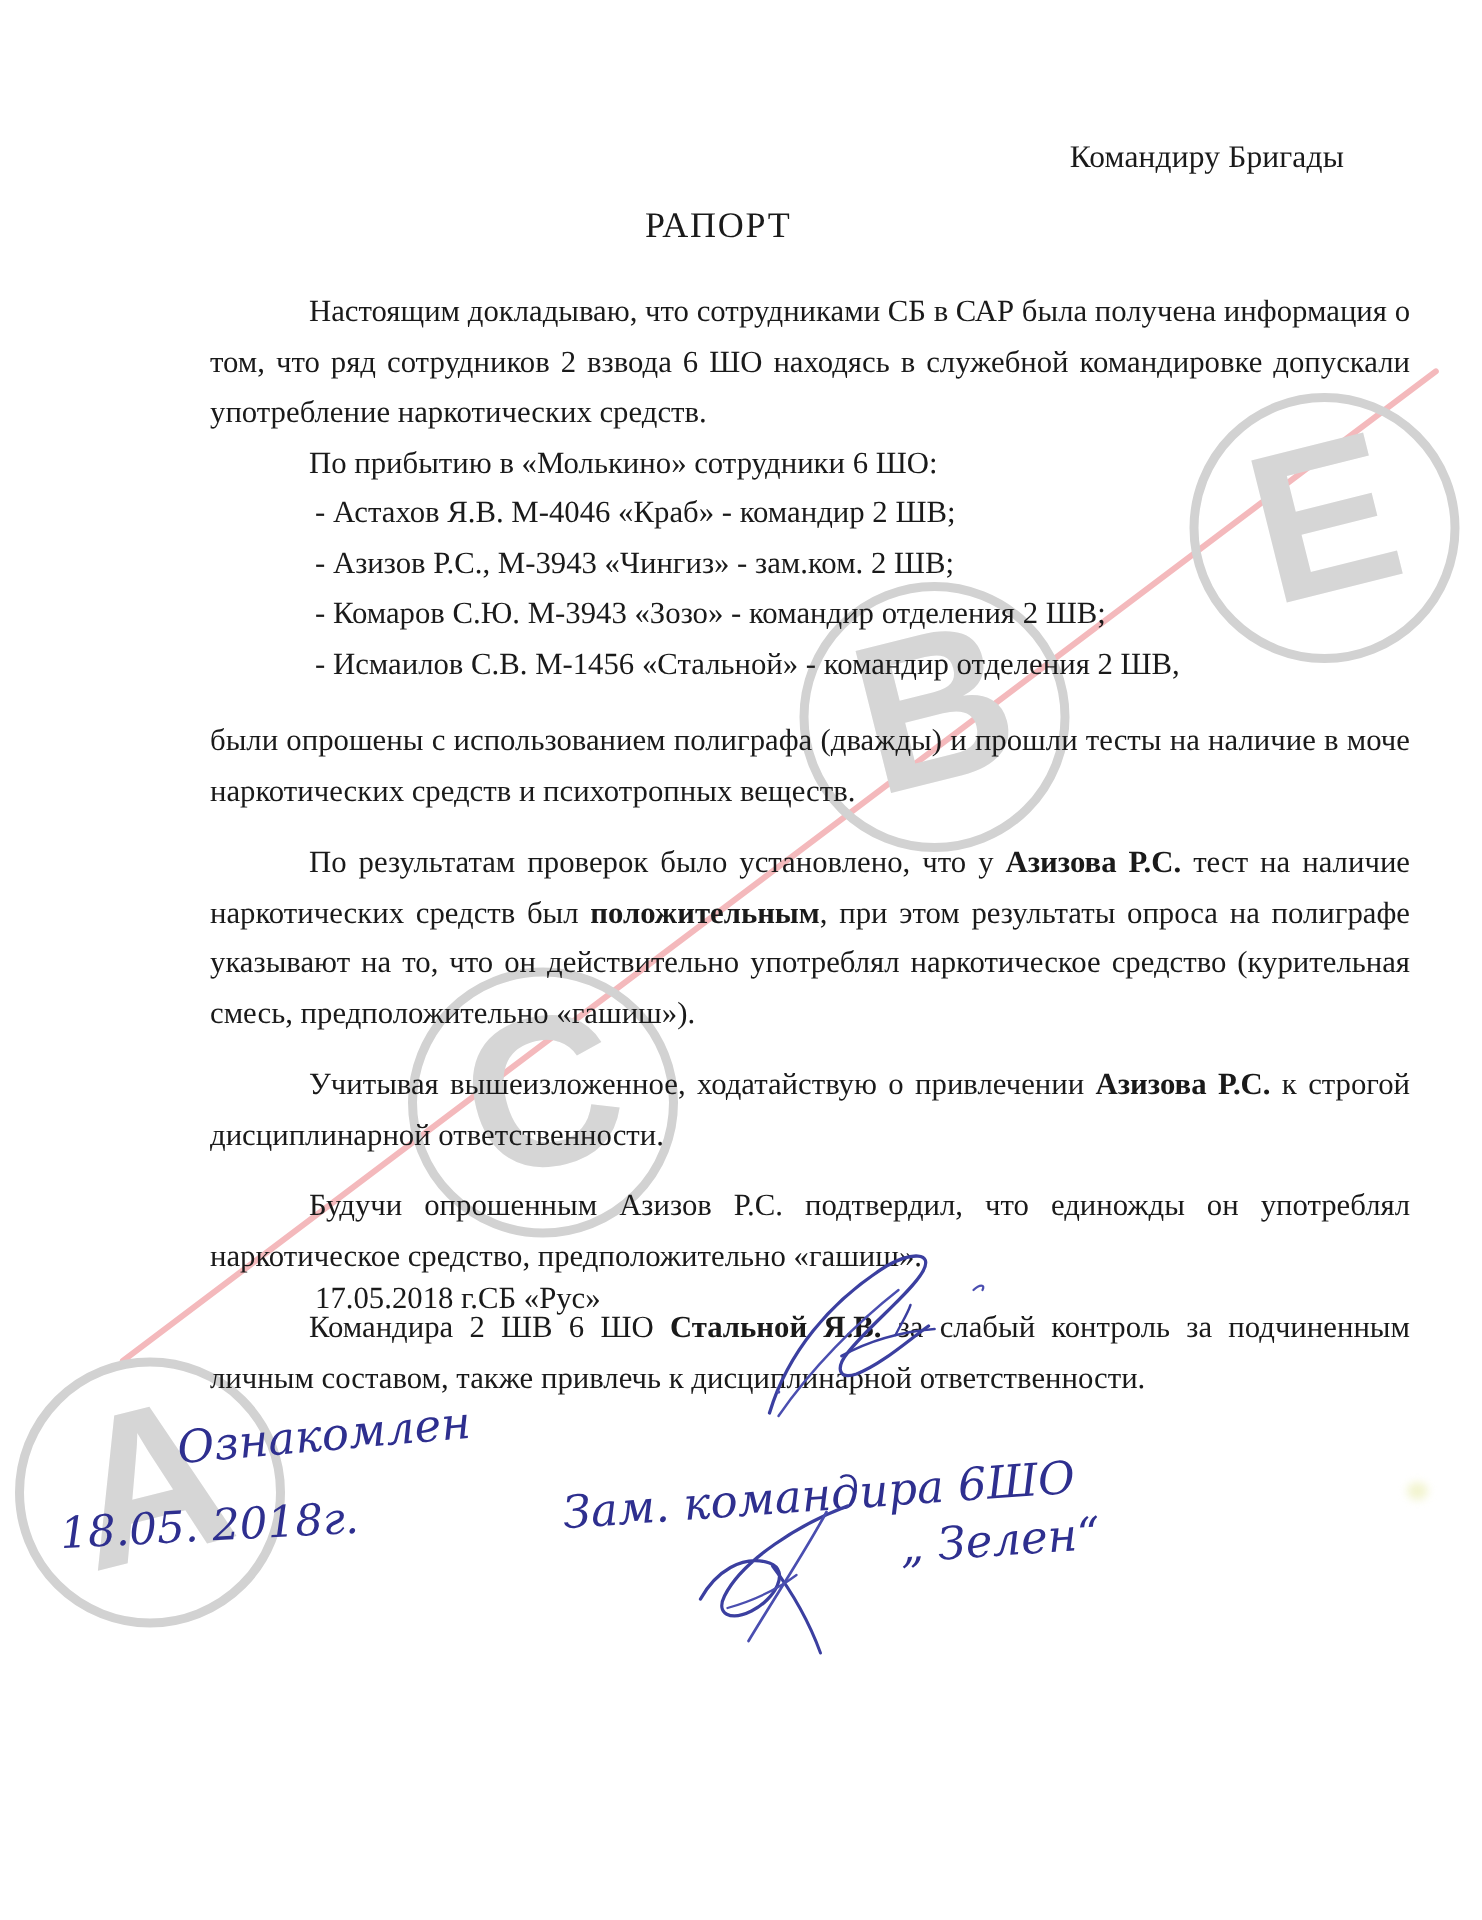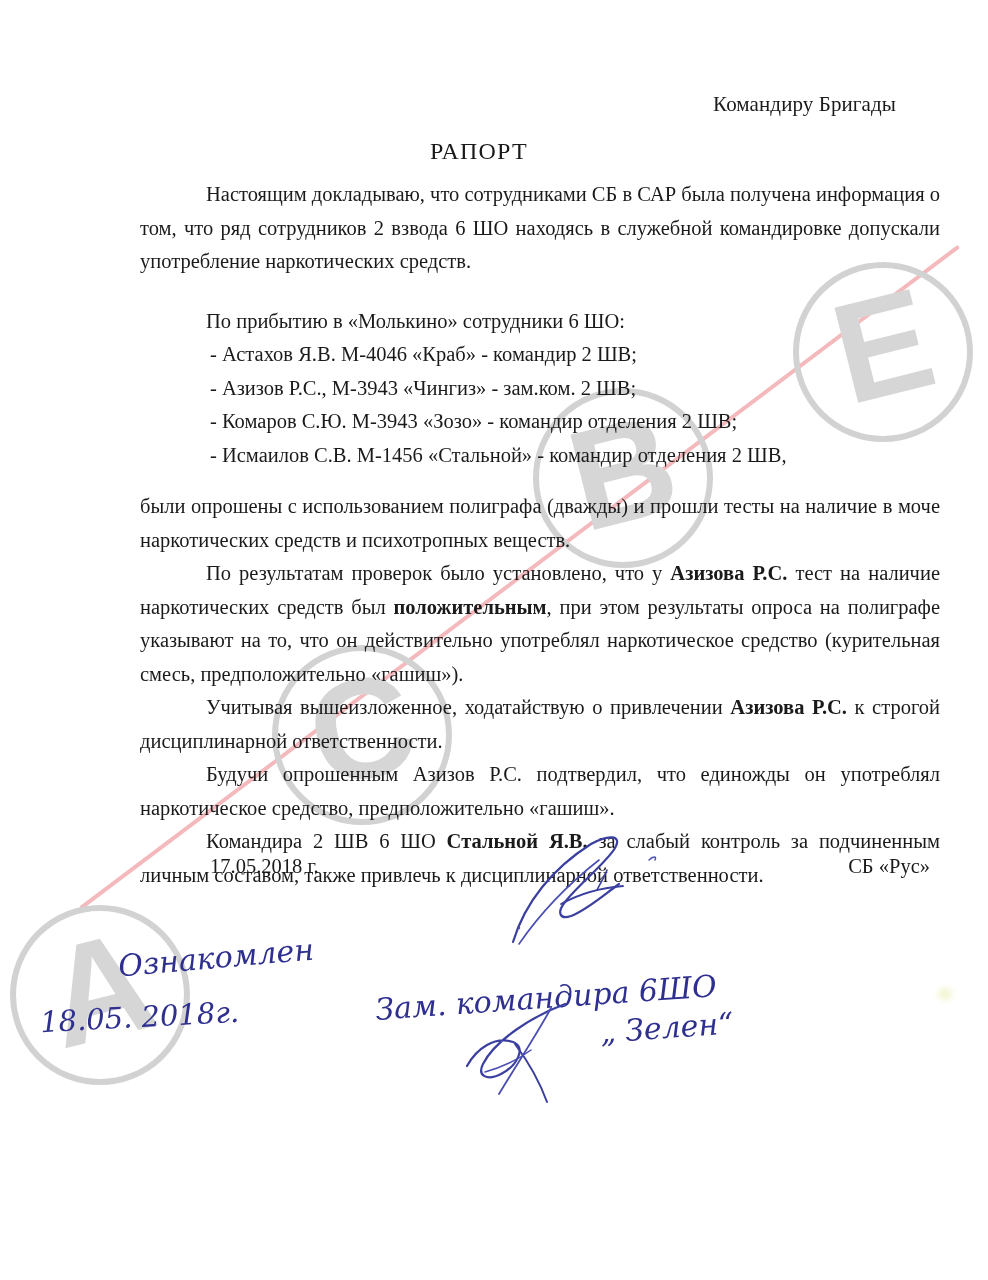--- a/index.html
+++ b/index.html
@@ -72,28 +72,28 @@
   }
   .body-block {
     position: absolute;
     left: 140px;
     width: 800px;
     top: 178px;
     font-size: 20.5px;
     line-height: 33.5px;
   }
   p.para {
-    margin: 0 0 0 0;
+    margin: 14px 0 0 0;
     text-align: justify;
     text-indent: 66px;
     hyphens: none;
   }
   p.para.noindent { text-indent: 0; }
   p.gap { margin-top: 18px; }
-  .listblock { margin-top: 26px; }
+  .listblock { margin-top: 0; }
   .listblock .lead {
     margin: 0;
     text-indent: 66px;
   }
   .listblock ul {
     list-style: none;
     margin: 0;
     padding: 0;
     font-family: Liberation Serif, serif;
   }
@@ -104,21 +104,20 @@
   }
   b { font-weight: 700; }
 
   .signline {
     position: absolute;
     left: 140px;
     width: 800px;
     top: 855px;
     font-size: 20.5px;
     display: flex;
-    justify-content: space-between;
     align-items: baseline;
   }
   .signline .date { margin-left: 70px; }
   .signline .dept { margin-right: 10px; }
 
   
   #ink {
     position: absolute;
     inset: 0;
     z-index: 4;

